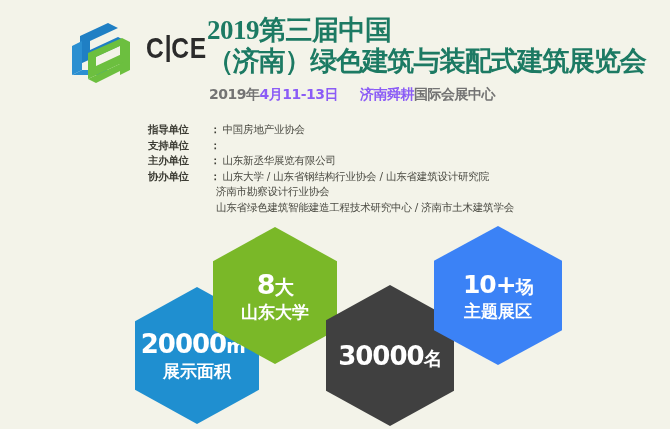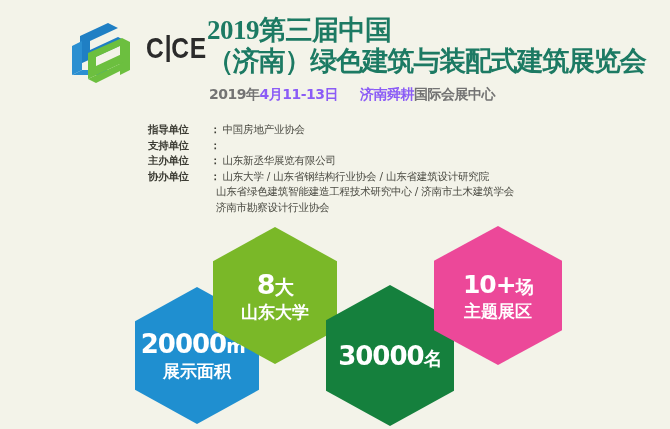--- a/index.html
+++ b/index.html
@@ -195,29 +195,29 @@
     left: 213px; top: -1px;
     width: 124px; height: 137px;
     background: #7ab828;
   }
   #hex-zones-green .hex-num { font-size: 27px; }
   #hex-zones-green .hex-label { font-size: 17px; }
 
   #hex-visitors-darkgreen {
     left: 326px; top: 57px;
     width: 128px; height: 141px;
-    background: #15803d;
+    background: #404040;
   }
   #hex-visitors-darkgreen .hex-num { font-size: 26px; }
   #hex-visitors-darkgreen .hex-label { font-size: 17px; }
 
   #hex-forums-orange {
     left: 434px; top: -2px;
     width: 128px; height: 139px;
-    background: #ec4899;
+    background: #3b82f6;
   }
   #hex-forums-orange .hex-num { font-size: 25px; }
   #hex-forums-orange .hex-label { font-size: 17px; }
 </style>
 </head>
 <body>
 
 <div id="poster">
 
   <div class="header">
@@ -264,22 +264,22 @@
     <div class="org-row">
       <span class="org-label">主办单位</span>
       <span class="org-colon">：</span>
       <span class="org-value">山东新丞华展览有限公司</span>
     </div>
     <div class="org-row">
       <span class="org-label">协办单位</span>
       <span class="org-colon">：</span>
       <span class="org-value">山东大学 / 山东省钢结构行业协会 / 山东省建筑设计研究院</span>
     </div>
+    <div class="org-cont">济南市勘察设计行业协会</div>
     <div class="org-cont">山东省绿色建筑智能建造工程技术研究中心 / 济南市土木建筑学会</div>
-    <div class="org-cont">济南市勘察设计行业协会</div>
   </div>
 
   <div class="hex-area">
 
     <div class="hex" id="hex-area-blue">
       <div class="hex-num"><span>20000</span><span class="unit">m</span><span class="sup">2</span></div>
       <div class="hex-label">展示面积</div>
     </div>
 
     <div class="hex" id="hex-zones-green">

